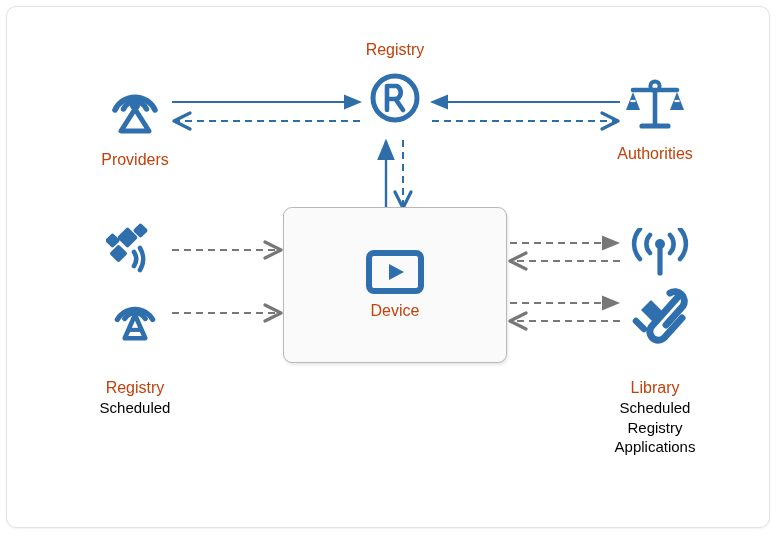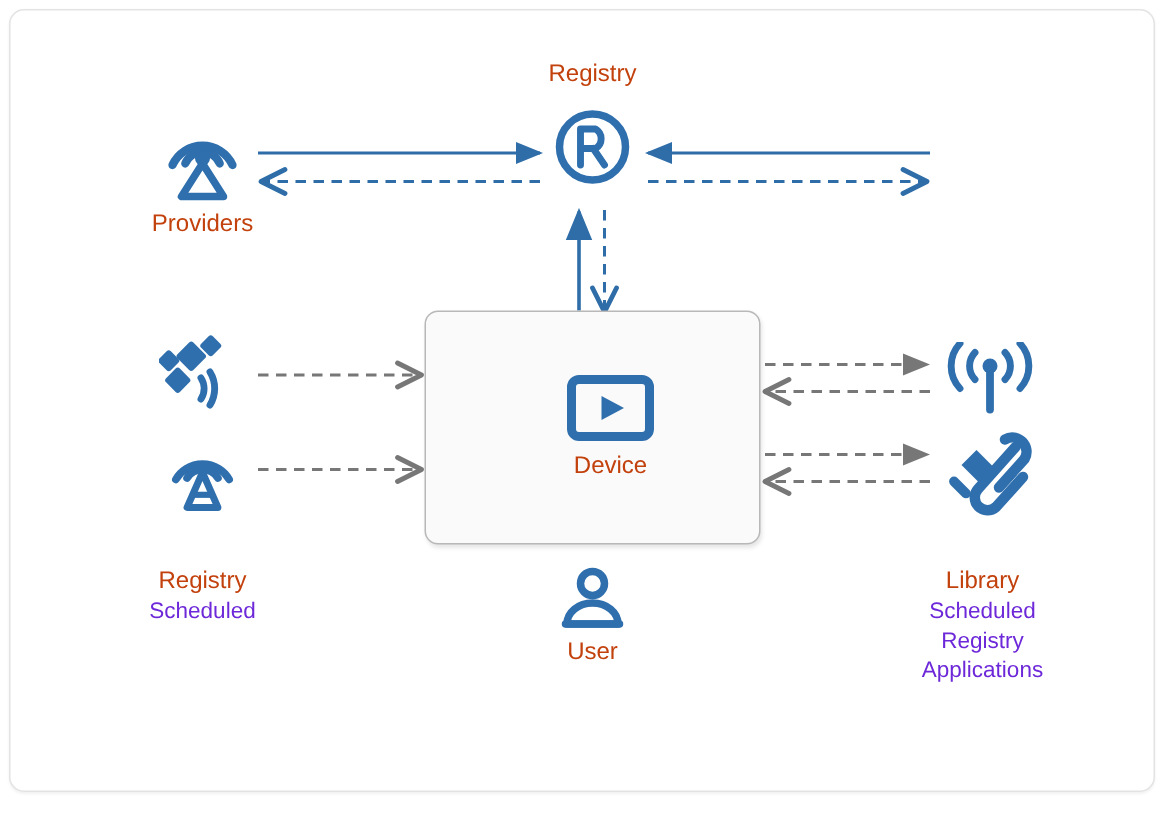--- a/index.html
+++ b/index.html
@@ -48,21 +48,21 @@
   .lbl-bold {
     font-weight: normal;
     font-size: 16px;
     color: #c2410c;
     white-space: nowrap;
     line-height: 1.25;
     text-align: center;
   }
   .lbl-sub {
     font-size: 15px;
-    color: #6d28d9;
+    color: #000000;
     white-space: nowrap;
     line-height: 1.3;
     text-align: center;
   }
   .icon-wrap {
     display: block;
     line-height: 0;
   }
   
   #device-box {
@@ -81,21 +81,20 @@
     position: absolute;
     left: 283px;
     top: 207px;
     width: 224px;
     height: 156px;
     display: flex;
     flex-direction: column;
     align-items: center;
     justify-content: center;
     gap: 7px;
-    padding-left: 12px;
   }
 </style>
 </head>
 <body>
 
 <div id="stage">
 
   <div id="card"></div>
 
   <svg id="diagram" viewBox="0 0 784 546" xmlns="http://www.w3.org/2000/svg">
@@ -184,23 +183,38 @@
 
   <div class="node" style="left:75px; top:76px; width:120px;">
     <span class="icon-wrap">
       <svg width="62" height="62" viewBox="0 0 62 62" xmlns="http://www.w3.org/2000/svg">
         <path d="M11 34 A22 22 0 0 1 51 34" fill="none" stroke="#2f6fad" stroke-width="5.5" stroke-linecap="round"></path>
         <path d="M19.5 33 A12.5 12.5 0 0 1 42.5 33" fill="none" stroke="#2f6fad" stroke-width="5.5" stroke-linecap="round"></path>
         <circle cx="31" cy="29.5" r="5" fill="#2f6fad"></circle>
         <path d="M31 33 L17 55 L45 55 Z" fill="none" stroke="#2f6fad" stroke-width="5" stroke-linejoin="round"></path>
       </svg>
     </span>
-    <span class="lbl-bold" style="margin-top:2px;">Providers</span>
-  </div>
-
+    <span class="lbl-bold" style="margin-top:12px;">Providers</span>
+  </div>
+
+  <div class="node" style="left:595px; top:76px; width:120px;">
+    <span class="icon-wrap">
+      <svg width="62" height="62" viewBox="0 0 62 62" xmlns="http://www.w3.org/2000/svg">
+        <circle cx="31" cy="10" r="4.6" fill="none" stroke="#2f6fad" stroke-width="4"></circle>
+        <line x1="31" y1="15" x2="31" y2="48" stroke="#2f6fad" stroke-width="4.6"></line>
+        <line x1="9" y1="14" x2="53" y2="14" stroke="#2f6fad" stroke-width="4.6" stroke-linecap="round"></line>
+        <line x1="18" y1="50" x2="44" y2="50" stroke="#2f6fad" stroke-width="5.2" stroke-linecap="round"></line>
+        <path d="M9 16 L2 34 L16 34 Z" fill="#2f6fad"></path>
+        <path d="M53 16 L46 34 L60 34 Z" fill="#2f6fad"></path>
+        <path d="M6.5 25 L11.5 25" stroke="#ffffff" stroke-width="2.2"></path>
+        <path d="M50.5 25 L55.5 25" stroke="#ffffff" stroke-width="2.2"></path>
+      </svg>
+    </span>
+    <span class="lbl-bold" style="margin-top:6px;">Authorities</span>
+  </div>
 
   <div class="node" style="left:100px; top:222px; width:70px;">
     <span class="icon-wrap">
       <svg width="58" height="56" viewBox="0 0 58 56" xmlns="http://www.w3.org/2000/svg">
         <g fill="#2f6fad">
           <rect x="14" y="8" width="15" height="15" rx="2" transform="rotate(-45 21.5 15.5)"></rect>
           <rect x="1" y="13" width="11" height="11" rx="2" transform="rotate(-45 6.5 18.5)"></rect>
           <rect x="29" y="3" width="11" height="11" rx="2" transform="rotate(-45 34.5 8.5)"></rect>
           <rect x="6" y="25" width="13" height="13" rx="2" transform="rotate(-45 12.5 31.5)"></rect>
         </g>
@@ -238,30 +252,20 @@
     <span class="icon-wrap">
       <svg width="60" height="56" viewBox="0 0 60 56" xmlns="http://www.w3.org/2000/svg">
         <path d="M47 10 L22 38 A8.5 8.5 0 0 0 34 50 L52 30" fill="none" stroke="#2f6fad" stroke-width="7" stroke-linecap="round" stroke-linejoin="round"></path>
         <path d="M40 5 A9.5 9.5 0 0 1 53 18 L36 37" fill="none" stroke="#2f6fad" stroke-width="7" stroke-linecap="round" stroke-linejoin="round"></path>
         <path d="M11 22 L26 37 L36 27 L21 12 Z" fill="#2f6fad"></path>
         <path d="M6 33 L14 41" stroke="#2f6fad" stroke-width="6.5" stroke-linecap="round"></path>
       </svg>
     </span>
   </div>
 
-  <div class="node" style="left:335px; top:378px; width:120px;">
-    <span class="icon-wrap">
-      <svg width="44" height="42" viewBox="0 0 44 42" xmlns="http://www.w3.org/2000/svg">
-        <circle cx="22" cy="11" r="8" fill="none" stroke="#2f6fad" stroke-width="5"></circle>
-        <path d="M5 38 A17 14 0 0 1 39 38 Z" fill="none" stroke="#2f6fad" stroke-width="5" stroke-linejoin="round"></path>
-        <line x1="4" y1="38" x2="40" y2="38" stroke="#2f6fad" stroke-width="5" stroke-linecap="round"></line>
-      </svg>
-    </span>
-    <span class="lbl-bold" style="margin-top:5px;">User</span>
-  </div>
 
   <div class="node" style="left:54px; top:378px; width:162px;">
     <span class="lbl-bold">Registry</span>
     <span class="lbl-sub">Scheduled</span>
   </div>
 
   <div class="node" style="left:574px; top:378px; width:162px;">
     <span class="lbl-bold">Library</span>
     <span class="lbl-sub">Scheduled</span>
     <span class="lbl-sub">Registry</span>

